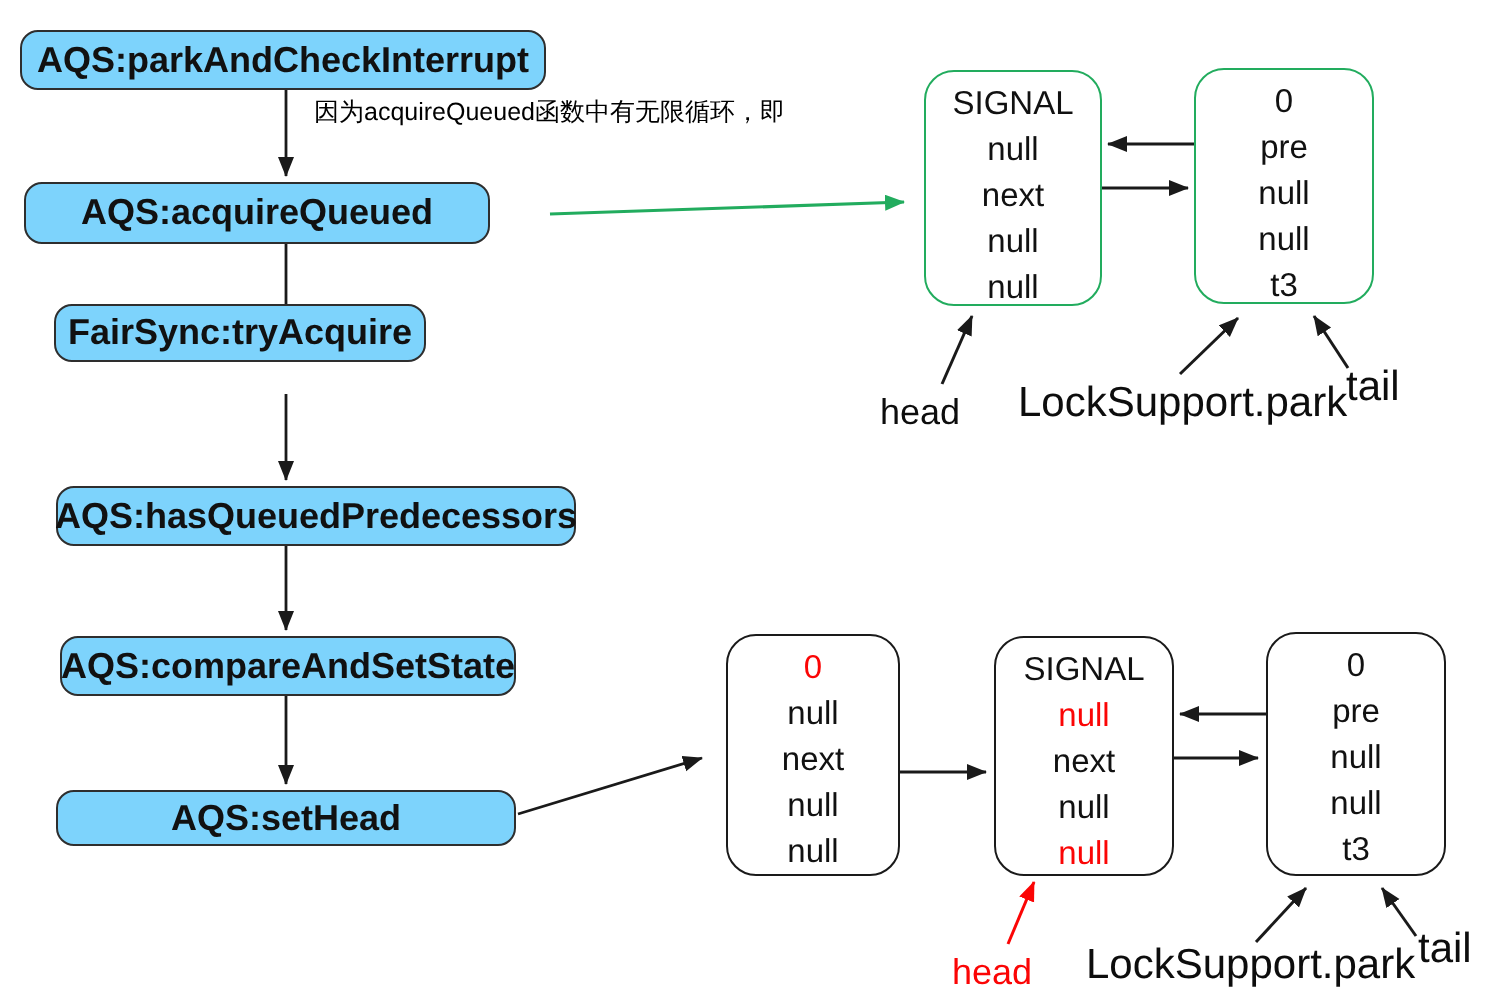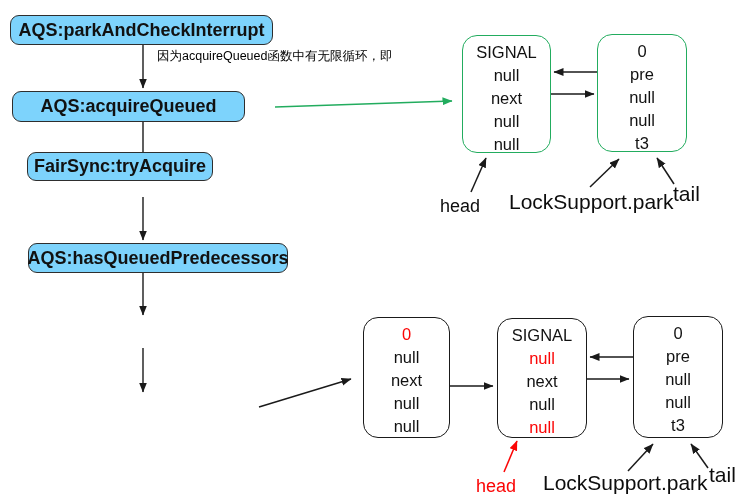--- a/index.html
+++ b/index.html
@@ -70,20 +70,22 @@
 
     <line x1="504" y1="472" x2="517" y2="441" stroke="#fb0505" stroke-width="1.5" marker-end="url(#mRed)"></line>
     <line x1="628" y1="471" x2="653" y2="444" stroke="#1a1a1a" stroke-width="1.5" marker-end="url(#mBlack)"></line>
     <line x1="708" y1="468" x2="691" y2="444" stroke="#1a1a1a" stroke-width="1.5" marker-end="url(#mBlack)"></line>
   </svg>
 
   <div class="fbox" style="left:10px;top:15px;width:263px;height:30px">AQS:parkAndCheckInterrupt</div>
   <div class="fbox" style="left:12px;top:91px;width:233px;height:31px">AQS:acquireQueued</div>
   <div class="fbox" style="left:27px;top:152px;width:186px;height:29px">FairSync:tryAcquire</div>
   <div class="fbox" style="left:28px;top:243px;width:260px;height:30px">AQS:hasQueuedPredecessors</div>
+  <div class="fbox" style="left:30px;top:318px;width:228px;height:30px">AQS:compareAndSetState</div>
+  <div class="fbox" style="left:28px;top:395px;width:230px;height:28px">AQS:setHead</div>
 
   <div class="annot">
     <div>因为acquireQueued函数中有无限循环，即</div>
   </div>
 
   <div class="node green" style="left:462px;top:35px;width:89px;height:118px">
     <div class="row">SIGNAL</div>
     <div class="row">null</div>
     <div class="row">next</div>
     <div class="row">null</div>

